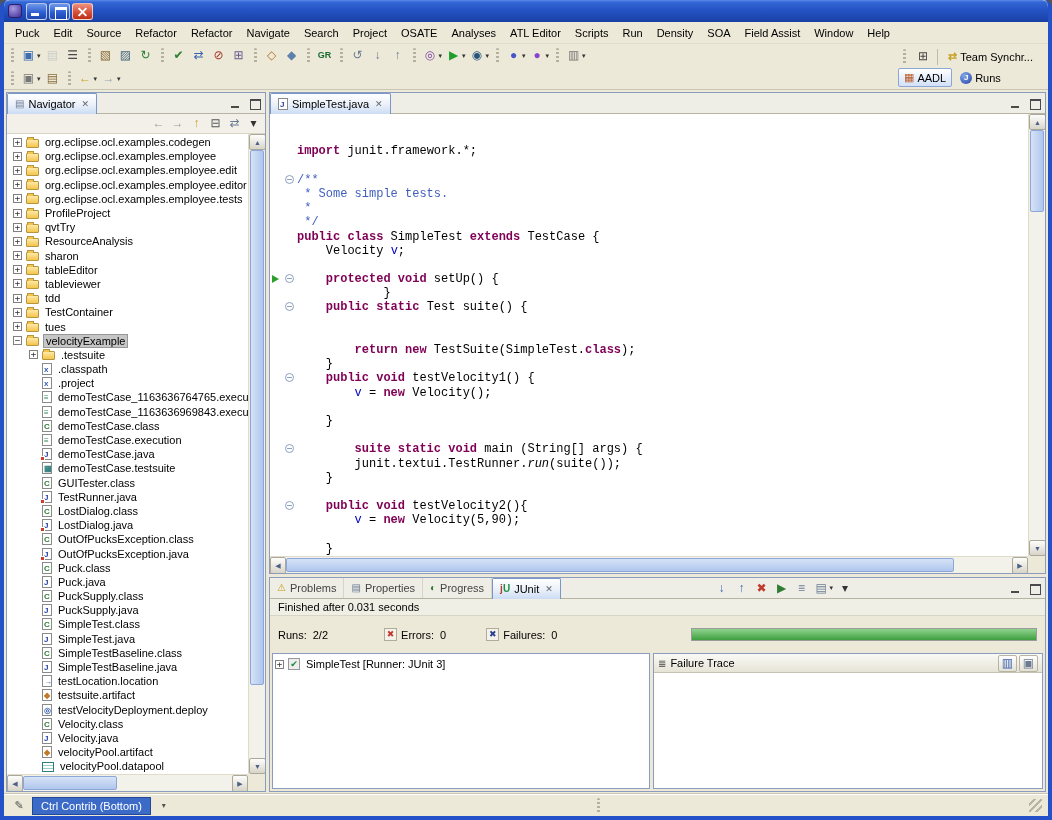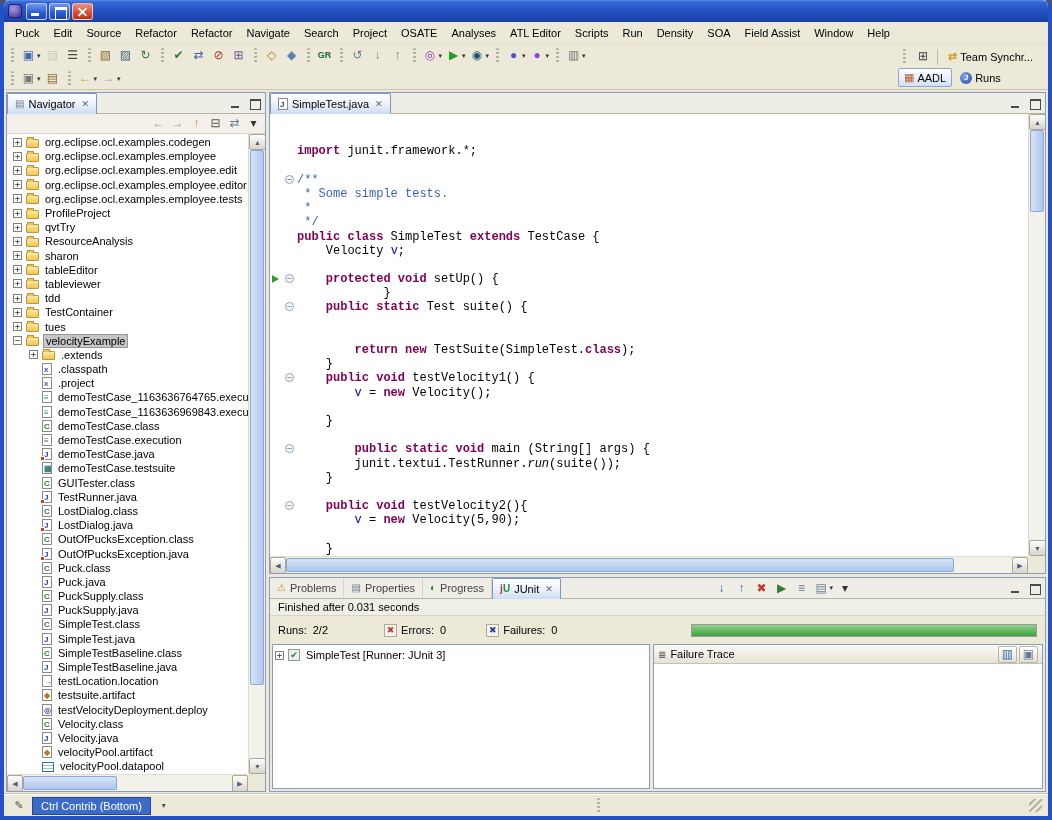--- a/index.html
+++ b/index.html
@@ -123,21 +123,21 @@
   .si { font-style:italic; }
   .sp { color:#000; }
 
   
   .junit-tools { margin-left:auto; display:flex; align-items:center; }
   .junit-tools .tb-btn { height:18px; }
   .tab-label { white-space:nowrap; }
   .ju b { color:#B03A2E; font-style:normal; font-weight:bold; }
   .ju u { color:#1E8E3E; text-decoration:none; font-weight:bold; }
   .finished-row { height:17px; flex:none; display:flex; align-items:center; padding-left:8px; background:#F0EFE6; border-bottom:1px solid #D9D5C6; }
-  .runs-row { height:28px; flex:none; display:flex; align-items:center; padding:0 8px; background:#ECE9D8; }
+  .runs-row { height:37px; flex:none; display:flex; align-items:center; padding:0 8px; background:#ECE9D8; }
   .runs-val,.cnt-val { margin-left:6px; }
   .cnt-ico { width:13px; height:13px; border:1px solid #B0AC9C; background:#F4F2EA; font-size:9px; line-height:11px; text-align:center; margin-right:4px; }
   .err-ico { color:#C0392B; margin-left:56px; }
   .fail-ico { color:#28408E; margin-left:40px; }
   .progress { margin-left:auto; width:346px; height:13px; border:1px solid #9A9A9A; background:#DFDCCE; }
   .progress .fill { width:100%; height:100%; background:linear-gradient(180deg,#8FD48F,#3E9E3E); }
   .junit-body { flex:1; display:flex; gap:3px; padding:0 2px 2px 2px; min-height:0; }
   .test-tree { width:378px; flex:none; background:#fff; border:1px solid #8B9CBE; padding:2px; }
   .test-tree .trow { height:16px; }
   .test-ico { width:12px; height:12px; border:1px solid #999; background:#EDEDED; color:#1E8E3E; font-size:9px; line-height:11px; text-align:center; }
@@ -446,21 +446,21 @@
             <div class="trow sel">
               <span class="tind" style="width:6px"></span>
               <span class="exp">−</span>
               <span class="ic ic-folder"></span>
               <span class="tlabel">velocityExample</span>
             </div>
             <div class="trow">
               <span class="tind" style="width:22px"></span>
               <span class="exp">+</span>
               <span class="ic ic-folder"></span>
-              <span class="tlabel">.extends</span>
+              <span class="tlabel">.testsuite</span>
             </div>
             <div class="trow">
               <span class="tind" style="width:22px"></span>
               <span class="exp-sp"></span>
               <span class="ic ic-page">
                 <i style="color:#3A62B0">x</i>
               </span>
               <span class="tlabel">.classpath</span>
             </div>
             <div class="trow">
@@ -742,21 +742,21 @@
               <div class="cline"><span class="cruler"></span><span class="cfold"><span class="fold-dot"></span></span><span class="ctext"><span class="sp">    </span><span class="sk">public static</span><span class="sp"> Test suite() {</span></span></div>
               <div class="cline"><span class="cruler"></span><span class="cfold"></span><span class="ctext"></span></div>
               <div class="cline"><span class="cruler"></span><span class="cfold"></span><span class="ctext"></span></div>
               <div class="cline"><span class="cruler"></span><span class="cfold"></span><span class="ctext"><span class="sp">        </span><span class="sk">return new</span><span class="sp"> TestSuite(SimpleTest.</span><span class="sk">class</span><span class="sp">);</span></span></div>
               <div class="cline"><span class="cruler"></span><span class="cfold"></span><span class="ctext"><span class="sp">    }</span></span></div>
               <div class="cline"><span class="cruler"></span><span class="cfold"><span class="fold-dot"></span></span><span class="ctext"><span class="sp">    </span><span class="sk">public void</span><span class="sp"> testVelocity1() {</span></span></div>
               <div class="cline"><span class="cruler"></span><span class="cfold"></span><span class="ctext"><span class="sp">        </span><span class="sb">v</span><span class="sp"> = </span><span class="sk">new</span><span class="sp"> Velocity();</span></span></div>
               <div class="cline"><span class="cruler"></span><span class="cfold"></span></div>
               <div class="cline"><span class="cruler"></span><span class="cfold"></span><span class="ctext"><span class="sp">    }</span></span></div>
               <div class="cline"><span class="cruler"></span><span class="cfold"></span><span class="ctext"></span></div>
-              <div class="cline"><span class="cruler"></span><span class="cfold"><span class="fold-dot"></span></span><span class="ctext"><span class="sp">        </span><span class="sk">public static void</span><span class="sp"> main (String[] args) {</span></span></div>
+              <div class="cline"><span class="cruler"></span><span class="cfold"><span class="fold-dot"></span></span><span class="ctext"><span class="sp">        </span><span class="sk">suite static void</span><span class="sp"> main (String[] args) {</span></span></div>
               <div class="cline"><span class="cruler"></span><span class="cfold"></span><span class="ctext"><span class="sp">        junit.textui.TestRunner.</span><span class="si">run</span><span class="sp">(suite());</span></span></div>
               <div class="cline"><span class="cruler"></span><span class="cfold"></span><span class="ctext"><span class="sp">    }</span></span></div>
               <div class="cline"><span class="cruler"></span><span class="cfold"></span><span class="ctext"></span></div>
               <div class="cline"><span class="cruler"></span><span class="cfold"><span class="fold-dot"></span></span><span class="ctext"><span class="sp">    </span><span class="sk">public void</span><span class="sp"> testVelocity2(){</span></span></div>
               <div class="cline"><span class="cruler"></span><span class="cfold"></span><span class="ctext"><span class="sp">        </span><span class="sb">v</span><span class="sp"> = </span><span class="sk">new</span><span class="sp"> Velocity(5,90);</span></span></div>
               <div class="cline"><span class="cruler"></span><span class="cfold"></span></div>
               <div class="cline"><span class="cruler"></span><span class="cfold"></span><span class="ctext"><span class="sp">    }</span></span></div>
             </div>
           <div class="vscroll">
             <div class="sb-btn">▲</div>

